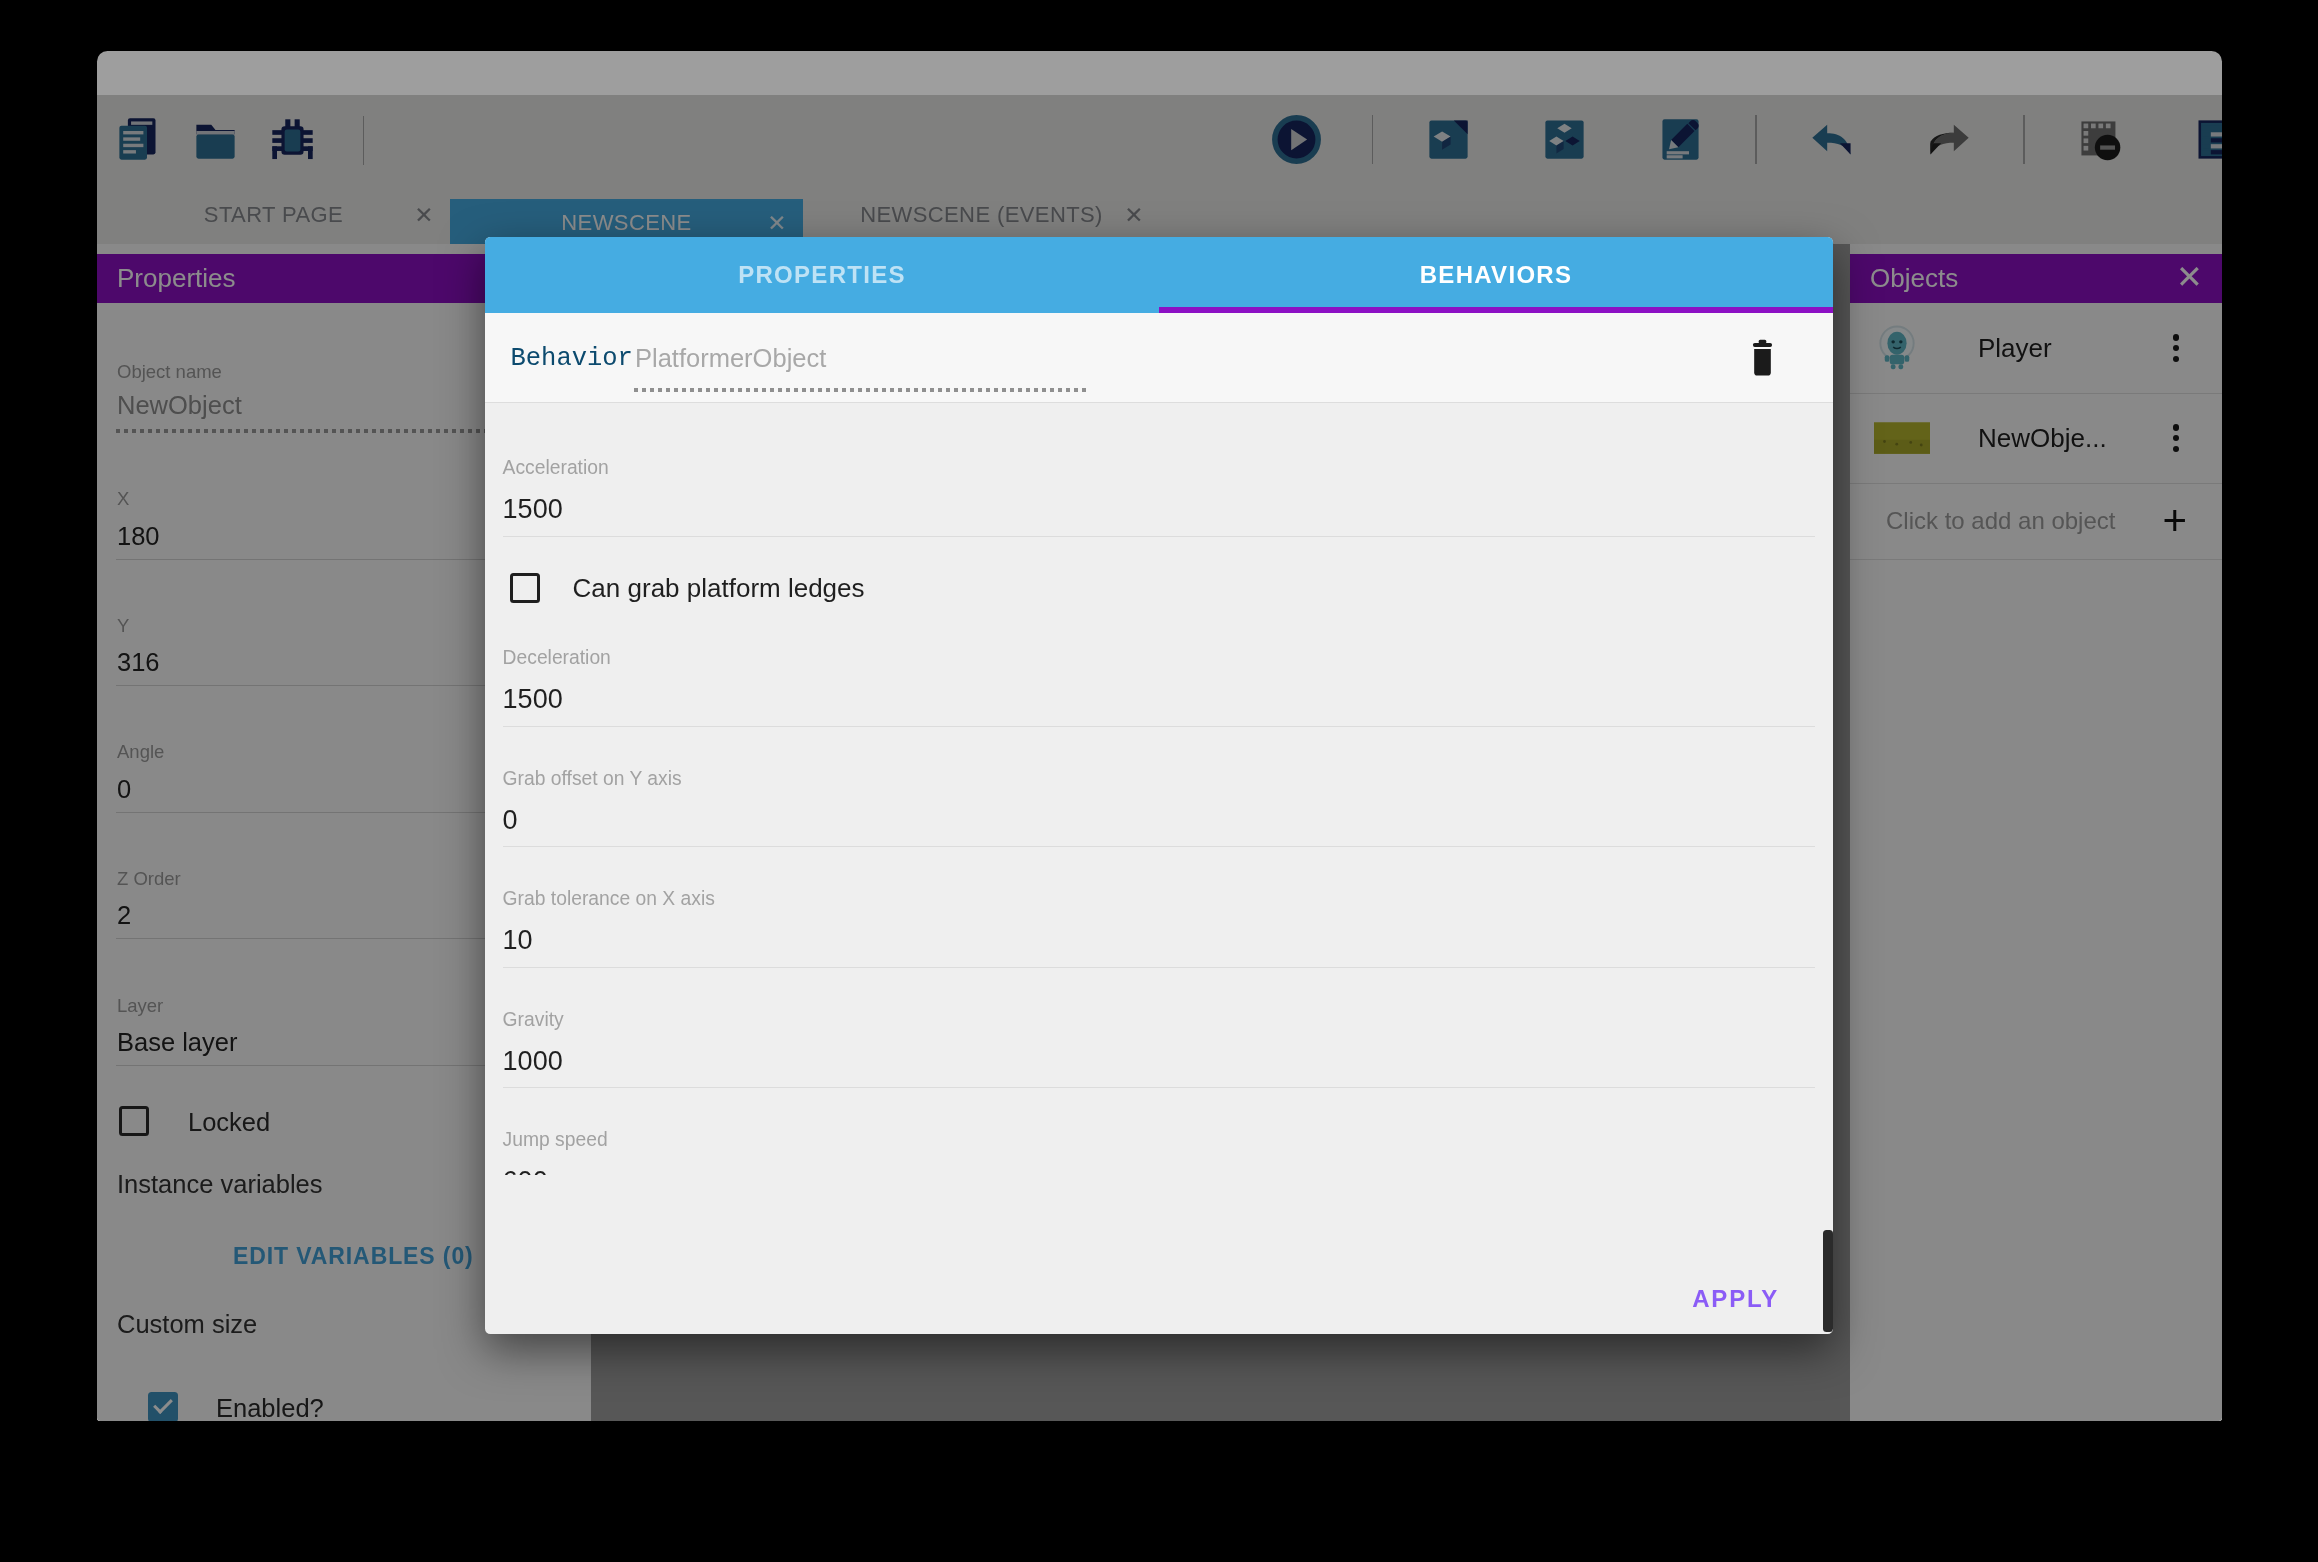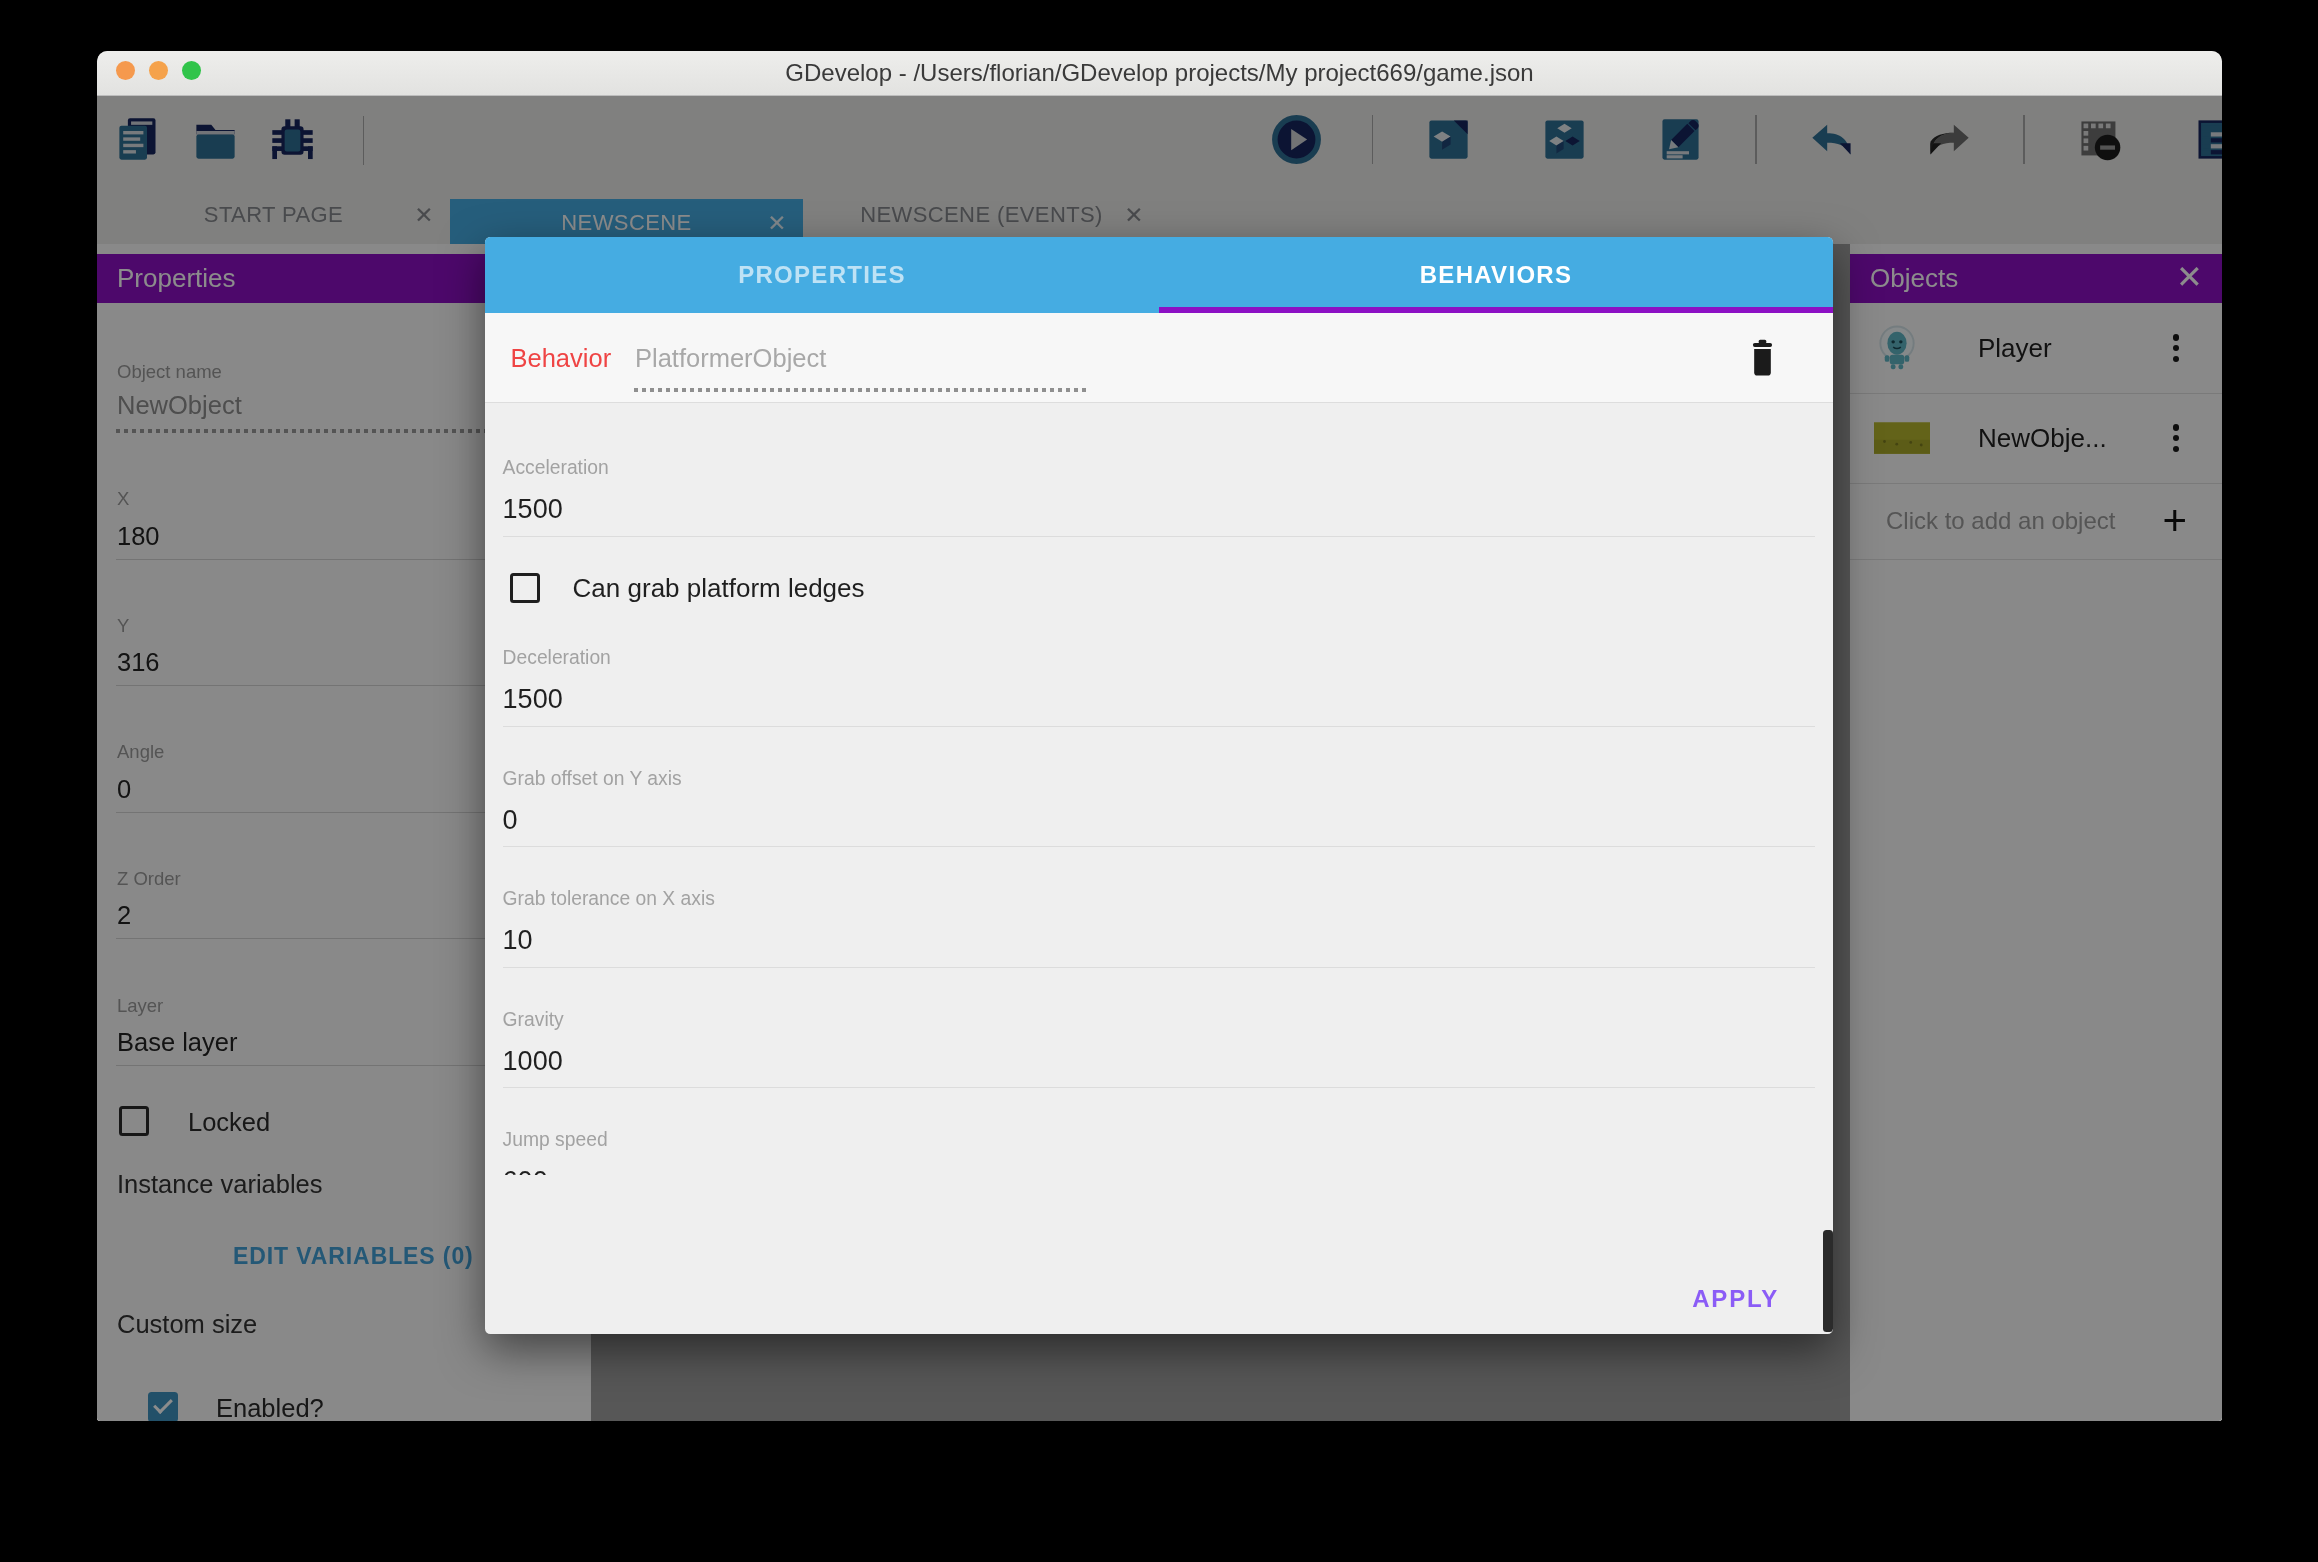--- a/index.html
+++ b/index.html
@@ -53,21 +53,21 @@
   .add-plus{position:absolute;right:35px;top:50%;transform:translateY(-50%);font-size:42px;color:#111;font-weight:400;}
   
   .dim{position:absolute;left:0;top:44px;width:100%;height:1326px;background:rgba(0,0,0,.45);z-index:90;}
   
   .modal{position:absolute;left:388px;top:186px;width:1348px;height:1097px;background:#efefef;border-radius:5.3px;z-index:100;box-shadow:0 16px 44px rgba(0,0,0,.5);overflow:hidden;}
   .mtabs{position:absolute;left:0;top:0;width:100%;height:76px;background:#45ace2;display:flex;}
   .mtab{position:relative;width:50%;display:flex;align-items:center;justify-content:center;font-size:24px;font-weight:bold;letter-spacing:1.3px;color:rgba(255,255,255,.65);}
   .mtab.active{color:#fff;}
   .mtab.active::after{content:'';position:absolute;left:0;bottom:0;width:100%;height:6.2px;background:#8c10c4;}
   .brow{position:absolute;left:0;top:76px;width:100%;height:89px;background:#f7f7f7;border-bottom:0.9px solid #ddd;}
-  .blabel{position:absolute;left:25.5px;top:50%;transform:translateY(-50%);font-size:25.5px;color:#ef4444;}
+  .blabel{position:absolute;left:25.5px;top:50%;transform:translateY(-50%);font-size:25.5px;color:#0c4a6e;font-family:Liberation Mono, monospace;}
   .bname{position:absolute;left:150px;top:50%;transform:translateY(-50%);font-size:25.5px;color:#a8a8a8;}
   .bline{position:absolute;left:149px;top:75px;width:453px;height:3.5px;background:repeating-linear-gradient(90deg,#8f8f8f 0 4.4px,transparent 4.4px 8px);}
   .trash{position:absolute;right:52px;top:50%;transform:translateY(-50%);}
   .mbody{position:absolute;left:0;top:165px;width:100%;height:860px;padding-top:14px;box-sizing:border-box;overflow:hidden;}
   .mfield{margin:40px 17.6px 0 17.6px;position:relative;}
   .mfield .lab{font-size:19.3px;line-height:23px;color:#a2a2a2;}
   .mfield .val{font-size:27px;line-height:32px;color:#1f1f1f;margin-top:14px;}
   .mfield .ml{height:0.9px;background:#dcdcdc;margin-top:10.5px;}
   .mfield .clipwrap{height:9.7px;overflow:hidden;margin-top:14px;}
   .mcheck{margin:35px 17.6px 0 24.6px;height:35px;position:relative;}
@@ -75,26 +75,20 @@
   .mcheck .cblabel{left:63px;top:1.8px;color:#1f1f1f;font-size:26px;}
   .mfooter{position:absolute;left:0;bottom:0;width:100%;height:71px;}
   .applybtn{position:absolute;right:54px;top:50%;transform:translateY(-50%);font-size:24px;font-weight:bold;letter-spacing:1.8px;color:#8b5cf6;}
   .mscroll{position:absolute;right:0;bottom:1.8px;width:9.7px;height:102px;background:#2b2b2b;border-radius:3.5px;}
 </style>
 </head>
 <body>
 
 <div class="window">
 
-  <div class="titlebar">
-    <span class="tlight" style="left:18.5px;background:#f5994d"></span>
-    <span class="tlight" style="left:52px;background:#f5a24b"></span>
-    <span class="tlight" style="left:85px;background:#31c44a"></span>
-    <div class="titletext">GDevelop - /Users/florian/GDevelop projects/My project669/game.json</div>
-  </div>
 
   <div class="content">
 
     <div class="toolbar">
       <div class="tgroup" style="left:16px;">
         <svg class="ticon" viewBox="0 0 24 24">
           <rect x="7" y="2" width="13" height="17" rx="1" fill="#16255e"></rect>
           <rect x="8.5" y="3.5" width="10" height="1.6" fill="#cfd4da"></rect>
           <rect x="3" y="5.5" width="13" height="16" rx="1" fill="#2e6f94"></rect>
           <rect x="4.8" y="8" width="9.5" height="1.6" fill="#d9dee3"></rect>

